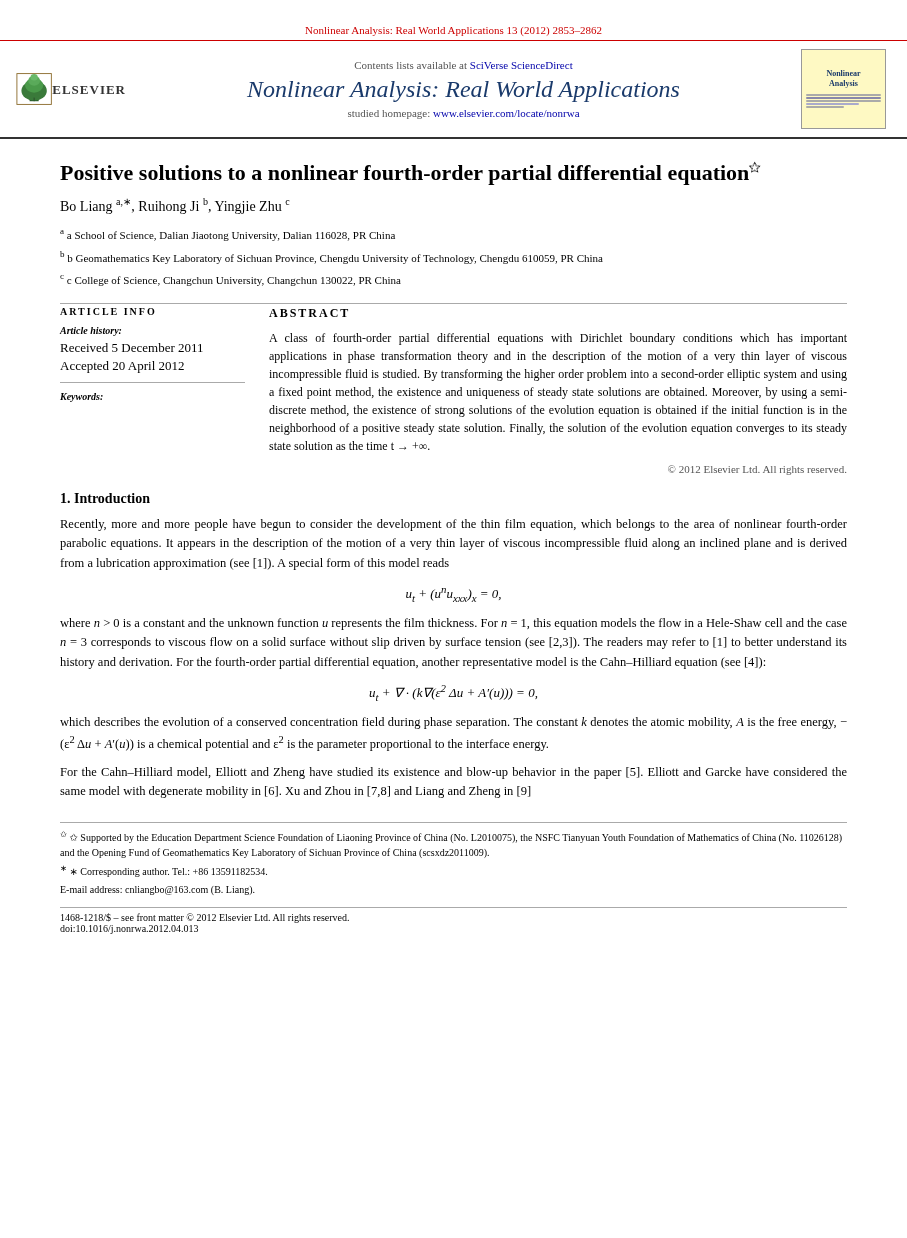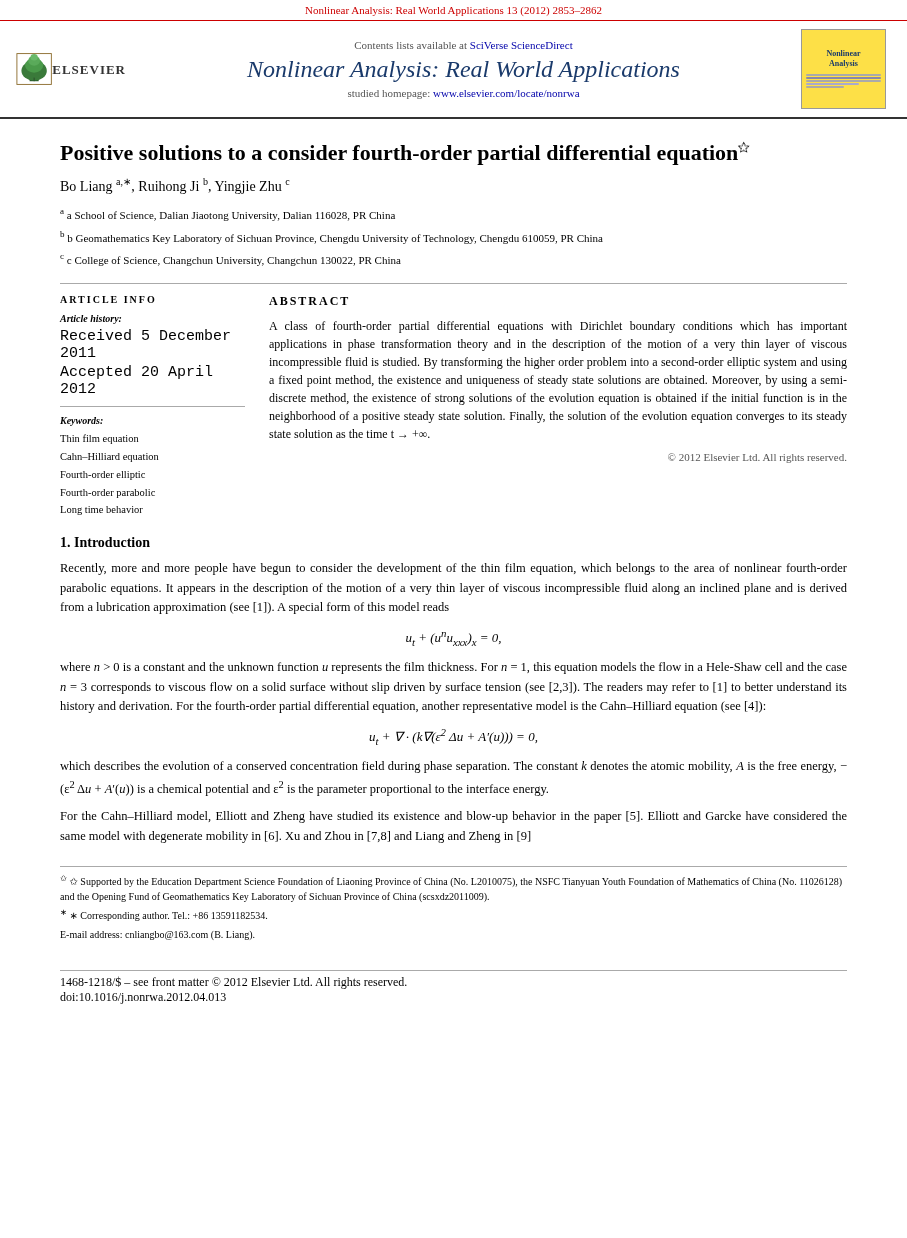--- a/index.html
+++ b/index.html
@@ -6,21 +6,21 @@
     body {
       background: #fff;
       font-family: 'Times New Roman', Times, serif;
       font-size: 13px;
       color: #000;
       width: 907px;
       min-height: 1238px;
     }
     .top-bar {
       text-align: center;
-      padding: 4px 0 4px;
+      padding: 24px 0 4px;
       font-size: 11px;
       color: #c00;
       border-bottom: 1px solid #c00;
     }
     .header-section {
       display: flex;
       align-items: center;
       padding: 8px 16px;
       border-bottom: 2px solid #333;
       gap: 12px;
@@ -72,21 +72,21 @@
     }
     .journal-homepage a { color: #00a; text-decoration: none; }
     .header-right {
       width: 90px;
       flex-shrink: 0;
     }
     .journal-cover {
       width: 85px;
       height: 80px;
       border: 1px solid #999;
-      background: #fde047;
+      background: #fef9c3;
       display: flex;
       flex-direction: column;
       align-items: center;
       justify-content: center;
       padding: 4px;
     }
     .journal-cover-title {
       font-size: 8px;
       font-weight: bold;
       color: #1a3a6b;
@@ -128,21 +128,21 @@
       color: #000;
       line-height: 1.6;
     }
     .affiliations p { margin-bottom: 2px; }
     .affiliations sup { font-size: 9px; }
     .two-col {
       display: flex;
       gap: 24px;
       margin-bottom: 16px;
       border-top: 1px solid #aaa;
-      padding-top: 10px;
+      padding-top: 2px;
     }
     .article-info {
       width: 185px;
       flex-shrink: 0;
       font-size: 11px;
     }
     .article-info h3 {
       font-size: 10px;
       font-weight: bold;
       letter-spacing: 2px;
@@ -151,23 +151,22 @@
       color: #000;
     }
     .article-info .section-label {
       font-style: italic;
       font-size: 10px;
       font-weight: bold;
       margin-bottom: 4px;
       color: #000;
     }
     .article-info .date-line {
-      font-size: 15px;
+      font-size: 13px;
       margin-bottom: 2px;
-      font-family: Liberation Mono, monospace;
     }
     .article-info .keywords-list {
       font-size: 10.5px;
       line-height: 1.7;
     }
     .divider-thin {
       border: none;
       border-top: 1px solid #aaa;
       margin: 8px 0;
     }
@@ -220,23 +219,23 @@
     .footnote-section {
       border-top: 1px solid #aaa;
       margin-top: 20px;
       padding-top: 6px;
       font-size: 10px;
       line-height: 1.5;
     }
     .footnote-section p { margin-bottom: 3px; }
     .bottom-bar {
       border-top: 1px solid #aaa;
-      margin-top: 28px;
+      margin-top: 10px;
       padding-top: 4px;
-      font-size: 12px;
+      font-size: 10px;
       color: #000;
     }
   </style>
 </head>
 <body>
 
 <div class="top-bar">
   <span>Nonlinear Analysis: Real World Applications 13 (2012) 2853–2862</span>
 </div>
 
@@ -288,21 +287,21 @@
         <div class="cover-line" style="background:#aac;width:70%"></div>
         <div class="cover-line" style="width:50%"></div>
       </div>
     </div>
   </div>
 </div>
 
 <div class="main-content">
 
   <div class="article-title">
-    <span>Positive solutions to a consider fourth-order partial differential equation</span><sup>✩</sup>
+    <span>Positive solutions to a nonlinear fourth-order partial differential equation</span><sup>✩</sup>
   </div>
 
   <div class="authors">
     Bo Liang <sup>a,∗</sup>, Ruihong Ji <sup>b</sup>, Yingjie Zhu <sup>c</sup>
   </div>
 
   <div class="affiliations">
     <p><sup>a</sup> <span>a School of Science, Dalian Jiaotong University, Dalian 116028, PR China</span></p>
     <p><sup>b</sup> <span>b Geomathematics Key Laboratory of Sichuan Province, Chengdu University of Technology, Chengdu 610059, PR China</span></p>
     <p><sup>c</sup> <span>c College of Science, Changchun University, Changchun 130022, PR China</span></p>
@@ -310,27 +309,20 @@
 
   <div class="two-col">
 
     <div class="article-info">
       <h3>ARTICLE INFO</h3>
       <p class="section-label">Article history:</p>
       <p class="date-line">Received 5 December 2011</p>
       <p class="date-line">Accepted 20 April 2012</p>
       <hr class="divider-thin">
       <p class="section-label">Keywords:</p>
-      <div class="keywords-list">
-        <div>Thin film equation</div>
-        <div>Cahn–Hilliard equation</div>
-        <div>Fourth-order elliptic</div>
-        <div>Fourth-order parabolic</div>
-        <div>Long time behavior</div>
-      </div>
     </div>
 
     <div class="abstract-section">
       <h3>ABSTRACT</h3>
       <p class="abstract-text">A class of fourth-order partial differential equations with Dirichlet boundary conditions which has important applications in phase transformation theory and in the description of the motion of a very thin layer of viscous incompressible fluid is studied. By transforming the higher order problem into a second-order elliptic system and using a fixed point method, the existence and uniqueness of steady state solutions are obtained. Moreover, by using a semi-discrete method, the existence of strong solutions of the evolution equation is obtained if the initial function is in the neighborhood of a positive steady state solution. Finally, the solution of the evolution equation converges to its steady state solution as the time t → +∞.</p>
       <p class="copyright-line">© 2012 Elsevier Ltd. All rights reserved.</p>
     </div>
   </div>
 
   <div>

